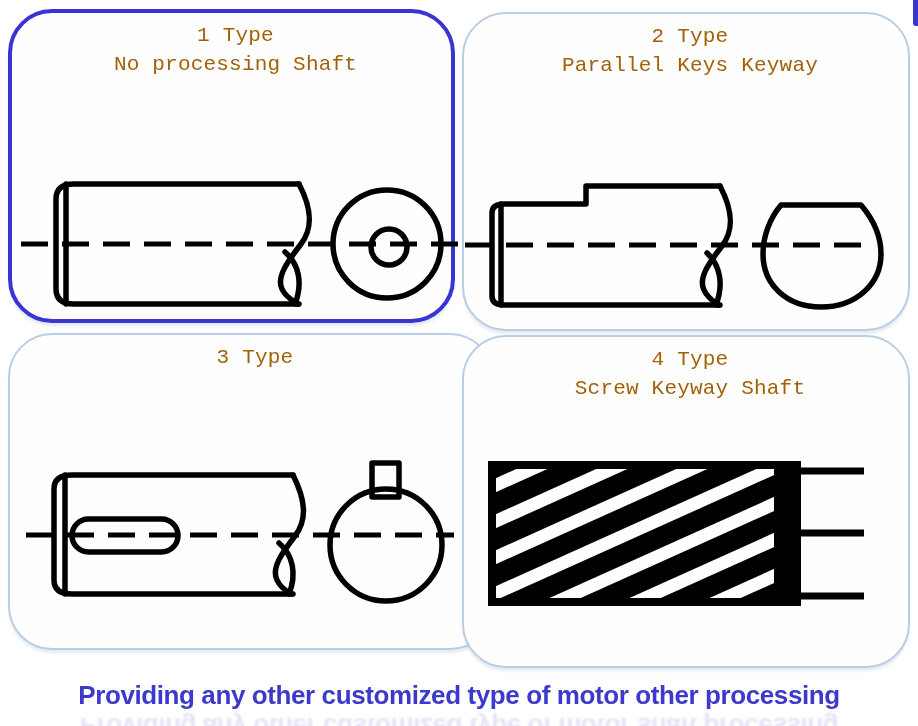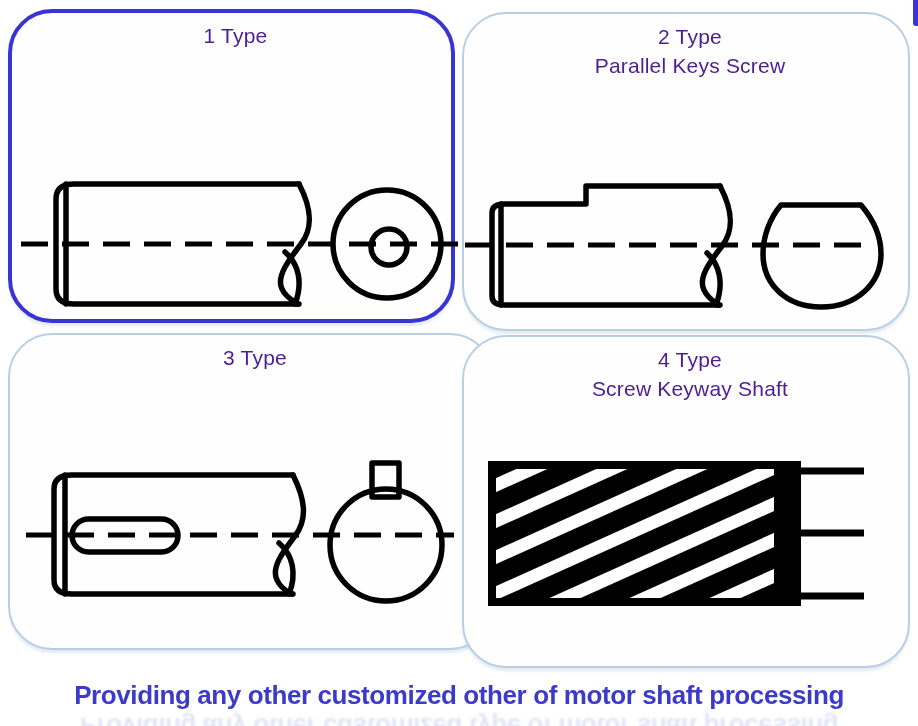--- a/index.html
+++ b/index.html
@@ -13,21 +13,21 @@
     box-shadow:0 4px 3px -1px rgba(160,185,210,0.30);
   }
   .panel.hl{border:4px solid #3934d4;}
   .panel.lt{border:2.5px solid #b9cee3;}
   #p1{left:8px;top:9px;width:447px;height:314px;}
   #p2{left:462px;top:12px;width:448px;height:319px;}
   #p3{left:8px;top:333px;width:486px;height:317px;}
   #p4{left:462px;top:335px;width:448px;height:333px;}
   .title{
     position:absolute;left:8px;right:0;top:8px;text-align:center;
-    color:#4c1d95;font-size:21px;line-height:29px;letter-spacing:0.2px;
+    color:#a16207;font-size:21px;line-height:29px;letter-spacing:0.2px;font-family:Liberation Mono, monospace;
   }
   .panel svg{position:absolute;left:0;top:0;}
   .stroke{fill:none;stroke:#000;stroke-width:5.5;stroke-linecap:round;stroke-linejoin:round;}
   .dash{fill:none;stroke:#000;stroke-width:5;stroke-dasharray:27 14;}
   #caption{
     position:absolute;left:0;right:0;top:680px;text-align:center;
     font-size:26px;font-weight:bold;letter-spacing:-0.4px;color:#3c3acb;
   }
   #caption-reflection{
     position:absolute;left:0;right:0;top:711px;text-align:center;
@@ -40,36 +40,37 @@
   }
 </style>
 </head>
 <body>
 
 <div id="stage">
 
   <div id="p1" class="panel hl">
     <div class="title">
       <div>1 Type</div>
+      <div>No processing Shaft</div>
     </div>
     <svg width="447" height="314" viewBox="0 0 447 314">
       <line class="dash" x1="9" y1="231" x2="446" y2="231"></line>
       <path class="stroke" d="M 287,171 L 62,171 Q 44,171 44,186 L 44,276 Q 44,291 62,291 L 287,291"></path>
       <line class="stroke" x1="54" y1="171" x2="54" y2="291" stroke-width="5"></line>
       <path class="stroke" d="M 287,171 C 299,194 302,214 289,231 C 276,248 264,264 270,276 C 274,285 282,288 286,291"></path>
       <path class="stroke" d="M 273,239 C 287,251 291,270 283,291" stroke-width="5"></path>
       <circle class="stroke" cx="375" cy="231" r="54" fill="#ffffff"></circle>
       <circle class="stroke" cx="377" cy="234" r="18" fill="#ffffff" stroke-width="5"></circle>
     </svg>
   </div>
 
   <div id="p2" class="panel lt">
     <div class="title">
       <div>2 Type</div>
-      <div>Parallel Keys Screw</div>
+      <div>Parallel Keys Keyway</div>
     </div>
     <svg width="448" height="319" viewBox="0 0 448 319">
       <line class="dash" x1="1" y1="231" x2="400" y2="231"></line>
       <path class="stroke" d="M 256,172 L 122,172 L 122,190 L 40,190 Q 28,190 28,199 L 28,282 Q 28,291 40,291 L 256,291"></path>
       <line class="stroke" x1="37" y1="190" x2="37" y2="291" stroke-width="5"></line>
       <path class="stroke" d="M 256,172 C 268,195 271,215 258,232 C 245,249 234,264 240,276 C 244,285 251,288 255,291"></path>
       <path class="stroke" d="M 243,239 C 256,251 260,270 252,291" stroke-width="5"></path>
       <path class="stroke" fill="#ffffff" d="M 317,191 L 397,191 C 409,205 417,222 417,240 C 417,270 392,293 357,293 C 322,293 299,270 299,240 C 299,222 306,204 317,191 Z"></path>
     </svg>
   </div>
@@ -113,18 +114,18 @@
         <line x1="10" y1="428" x2="350" y2="275"></line>
       </g>
       <rect x="28" y="128" width="305" height="137" fill="none" stroke="#000" stroke-width="8"></rect>
       <rect x="310" y="124" width="26" height="143" fill="#000" stroke="none"></rect>
       <line x1="332" y1="134" x2="400" y2="134" stroke="#000" stroke-width="7"></line>
       <line x1="336" y1="196" x2="400" y2="196" stroke="#000" stroke-width="7"></line>
       <line x1="336" y1="259" x2="400" y2="259" stroke="#000" stroke-width="7"></line>
     </svg>
   </div>
 
-  <div id="caption">Providing any other customized other of motor shaft processing</div>
+  <div id="caption">Providing any other customized type of motor other processing</div>
   <div id="caption-reflection">Providing any other customized type of motor shaft processing</div>
 
   <div id="corner-fragment"></div>
 
 </div>
 
 </body></html>

